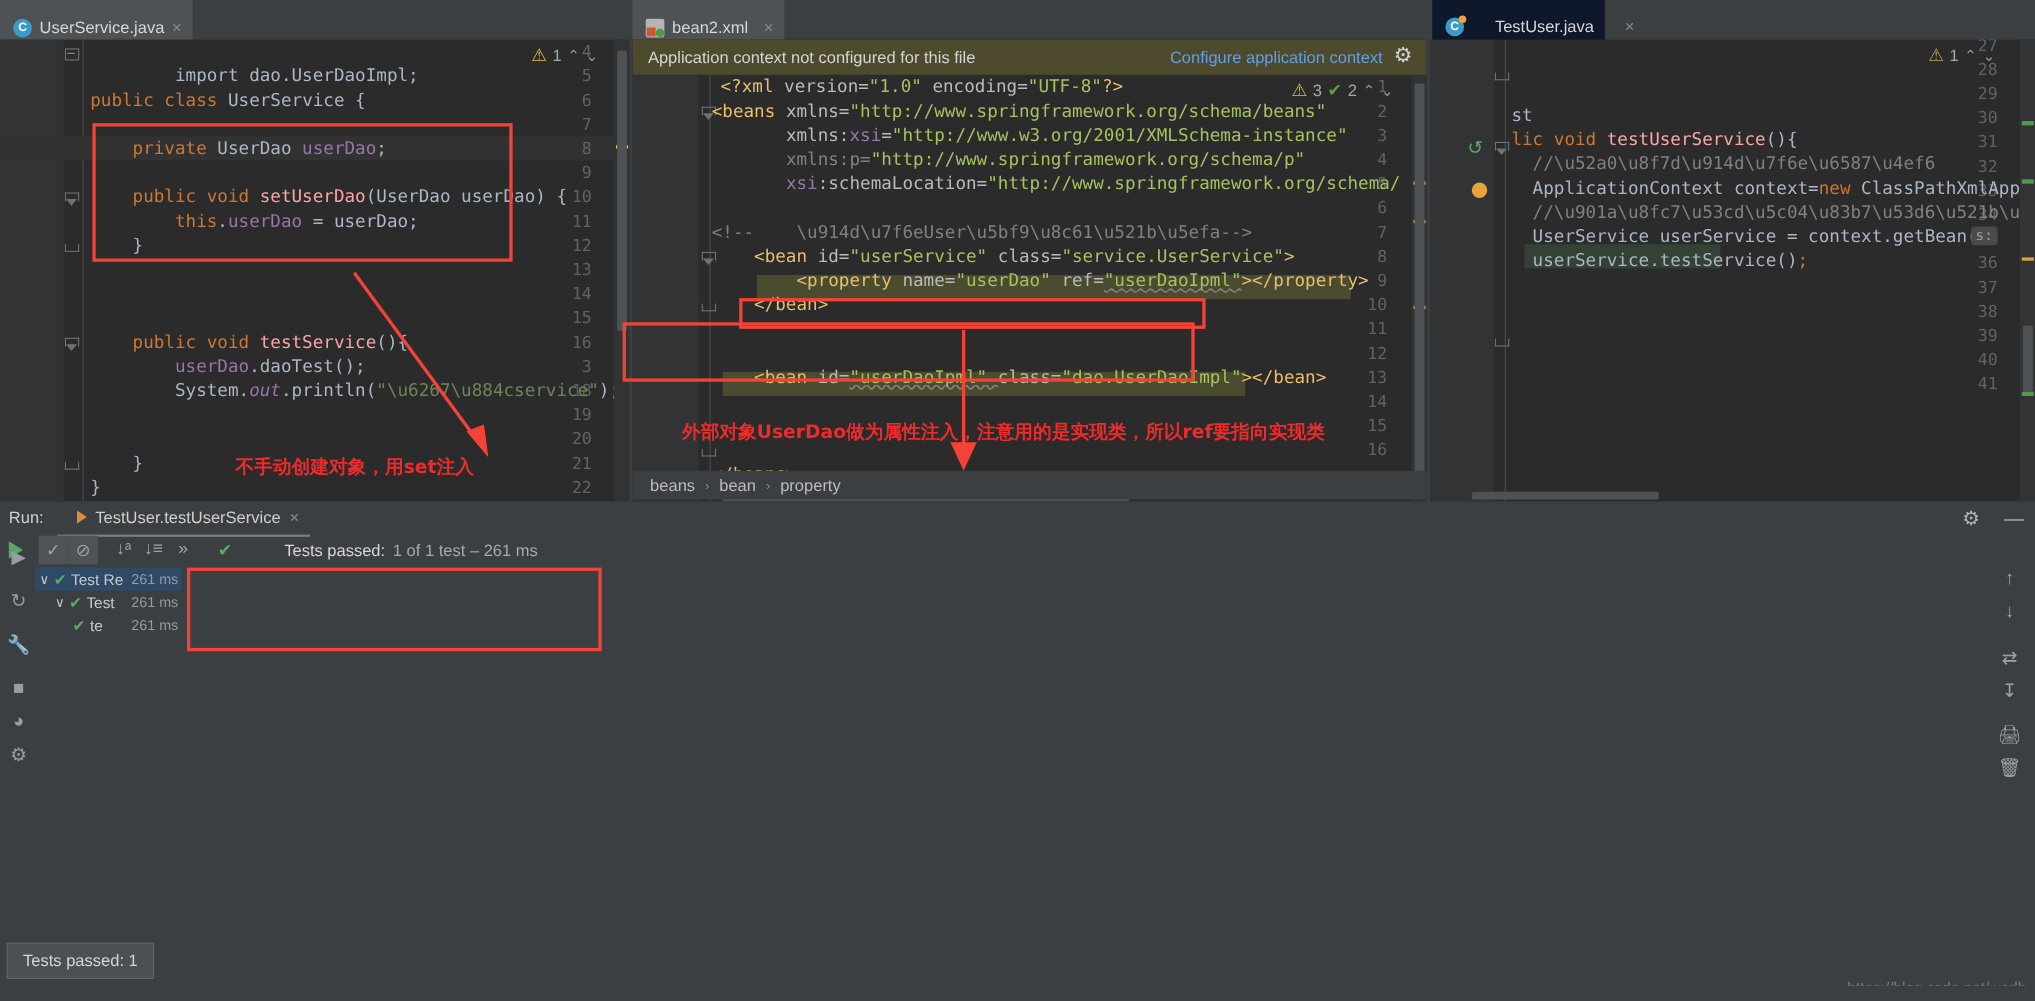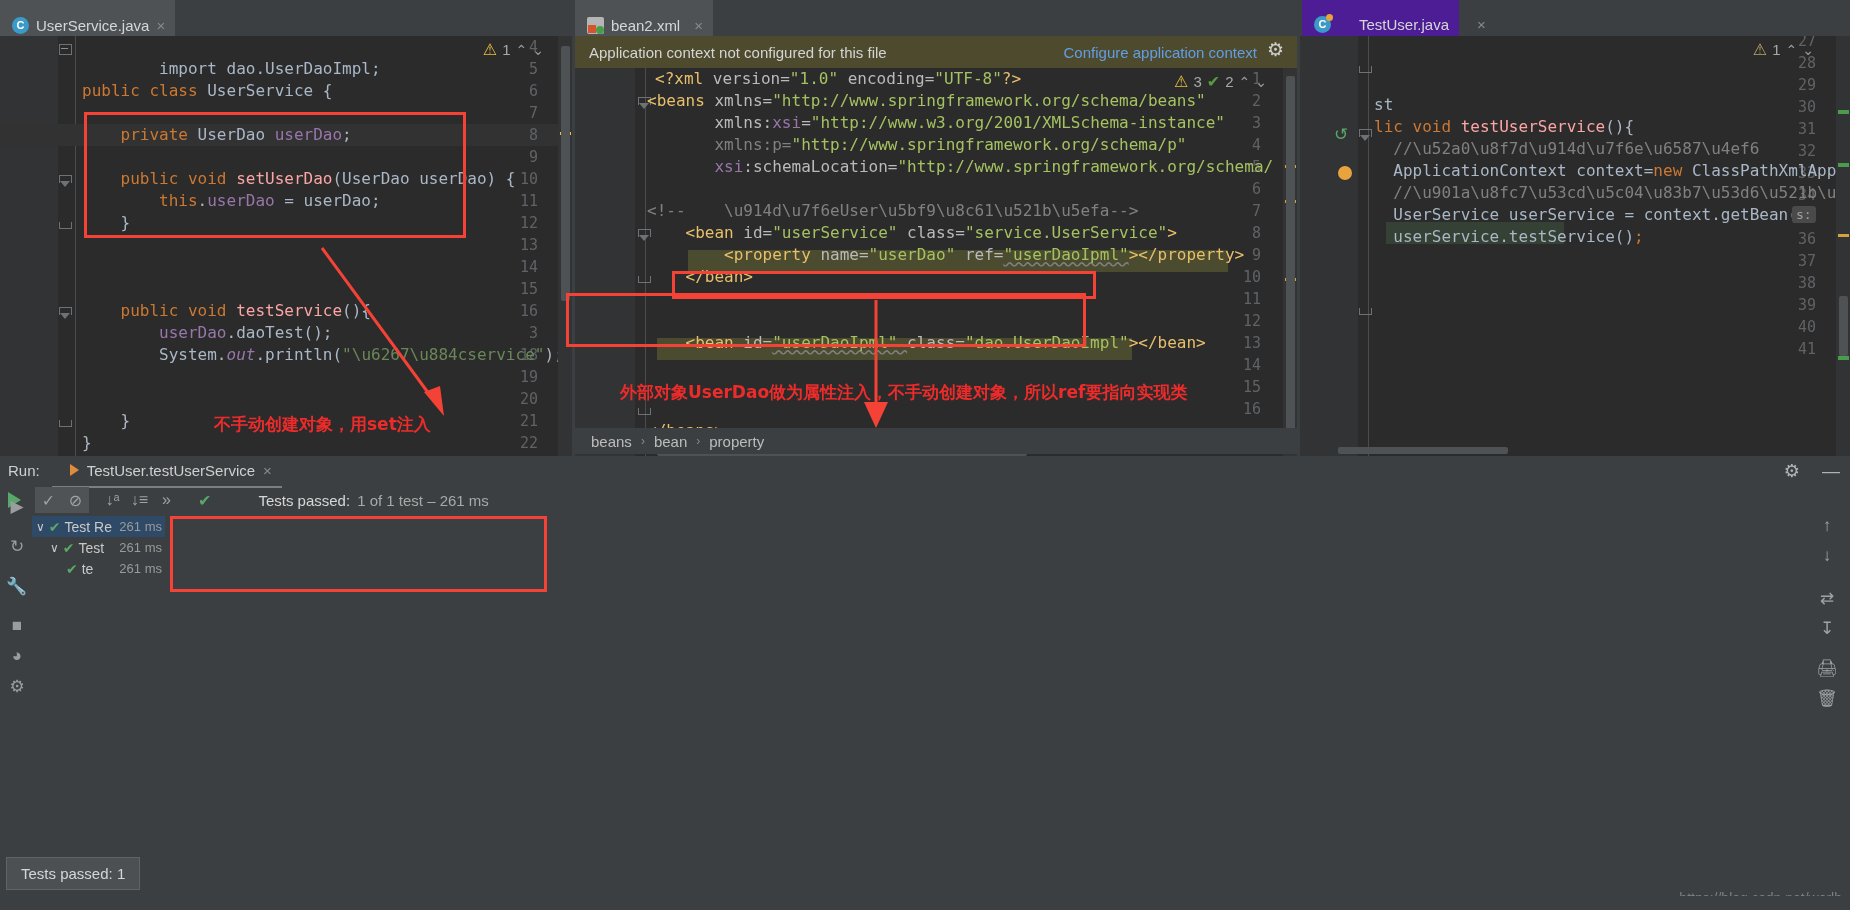--- a/index.html
+++ b/index.html
@@ -7,21 +7,21 @@
   body { font-family:"Liberation Sans", sans-serif; font-size:15px; color:#bbbbbb; }
 
   .app { position:relative; width:1850px; height:910px; background:#3c3f41; }
 
   
   .tabstrip { position:absolute; top:0; left:0; width:1850px; height:36px; background:#3c3f41; }
   .tab { position:absolute; top:0; height:51px; display:flex; align-items:center;
          gap:7px; padding:0 10px 0 12px; font-size:15px; color:#d6d6d6; }
   .tab.left   { left:0;    width:175px; background:#4e5254; }
   .tab.mid    { left:575px; width:138px; background:#4e5254; }
-  .tab.right  { left:1302px; width:157px; background:#4c1d95; border-bottom:3px solid #4a88c7;gap:28px; }
+  .tab.right  { left:1302px; width:157px; background:#0f172a; border-bottom:3px solid #4a88c7;gap:28px; }
   .tab .close { color:#8a8a8a; font-size:15px; margin-left:auto; }
   .ic { width:17px; height:17px; flex:0 0 17px; position:relative; display:inline-block;}
   .ic-class { border-radius:50%; background:#3b9ac7; }
   .ic-class::after{ content:"C"; position:absolute; inset:0; color:#fff; font-size:11px;
                     font-weight:bold; text-align:center; line-height:17px; }
   .ic-class-run { border-radius:50%; background:#3b9ac7; }
   .ic-class-run::after{ content:"C"; position:absolute; inset:0; color:#fff; font-size:11px;
                     font-weight:bold; text-align:center; line-height:17px; }
   .ic-class-run::before{ content:""; position:absolute; right:-2px; top:-2px; width:7px; height:7px;
                     background:#e8a33d; border-radius:50%; }
@@ -378,21 +378,21 @@
   <div class="redbox" style="left:566px; top:293px; width:520px; height:54px;"></div>
 
   <svg class="arrowsvg" style="left:0;top:0;width:1850px;height:910px;" viewBox="0 0 1850 910">
     <line x1="322" y1="248" x2="432" y2="398" stroke="#f44336" stroke-width="3"></line>
     <polygon points="444,416 424,392 440,386" fill="#f44336"></polygon>
     <line x1="876" y1="300" x2="876" y2="410" stroke="#f44336" stroke-width="3"></line>
     <polygon points="876,428 864,402 888,402" fill="#f44336"></polygon>
   </svg>
 
   <div class="redtxt" style="left:214px; top:413px;">不手动创建对象，用set注入</div>
-  <div class="redtxt" style="left:620px; top:381px;">外部对象UserDao做为属性注入，不手动创建对象，所以ref要指向实现类</div>
+  <div class="redtxt" style="left:620px; top:381px;">外部对象UserDao做为属性注入，注意用的是实现类，所以ref要指向实现类</div>
 
   <div class="runpanel">
 
     <div class="runhdr">
       <span class="lbl" style="margin-left:8px;">Run:</span>
       <span class="runtab">
         <span class="playtri"></span>
         <span>TestUser.testUserService</span>
         <span style="color:#8a8a8a;">×</span>
       </span>

